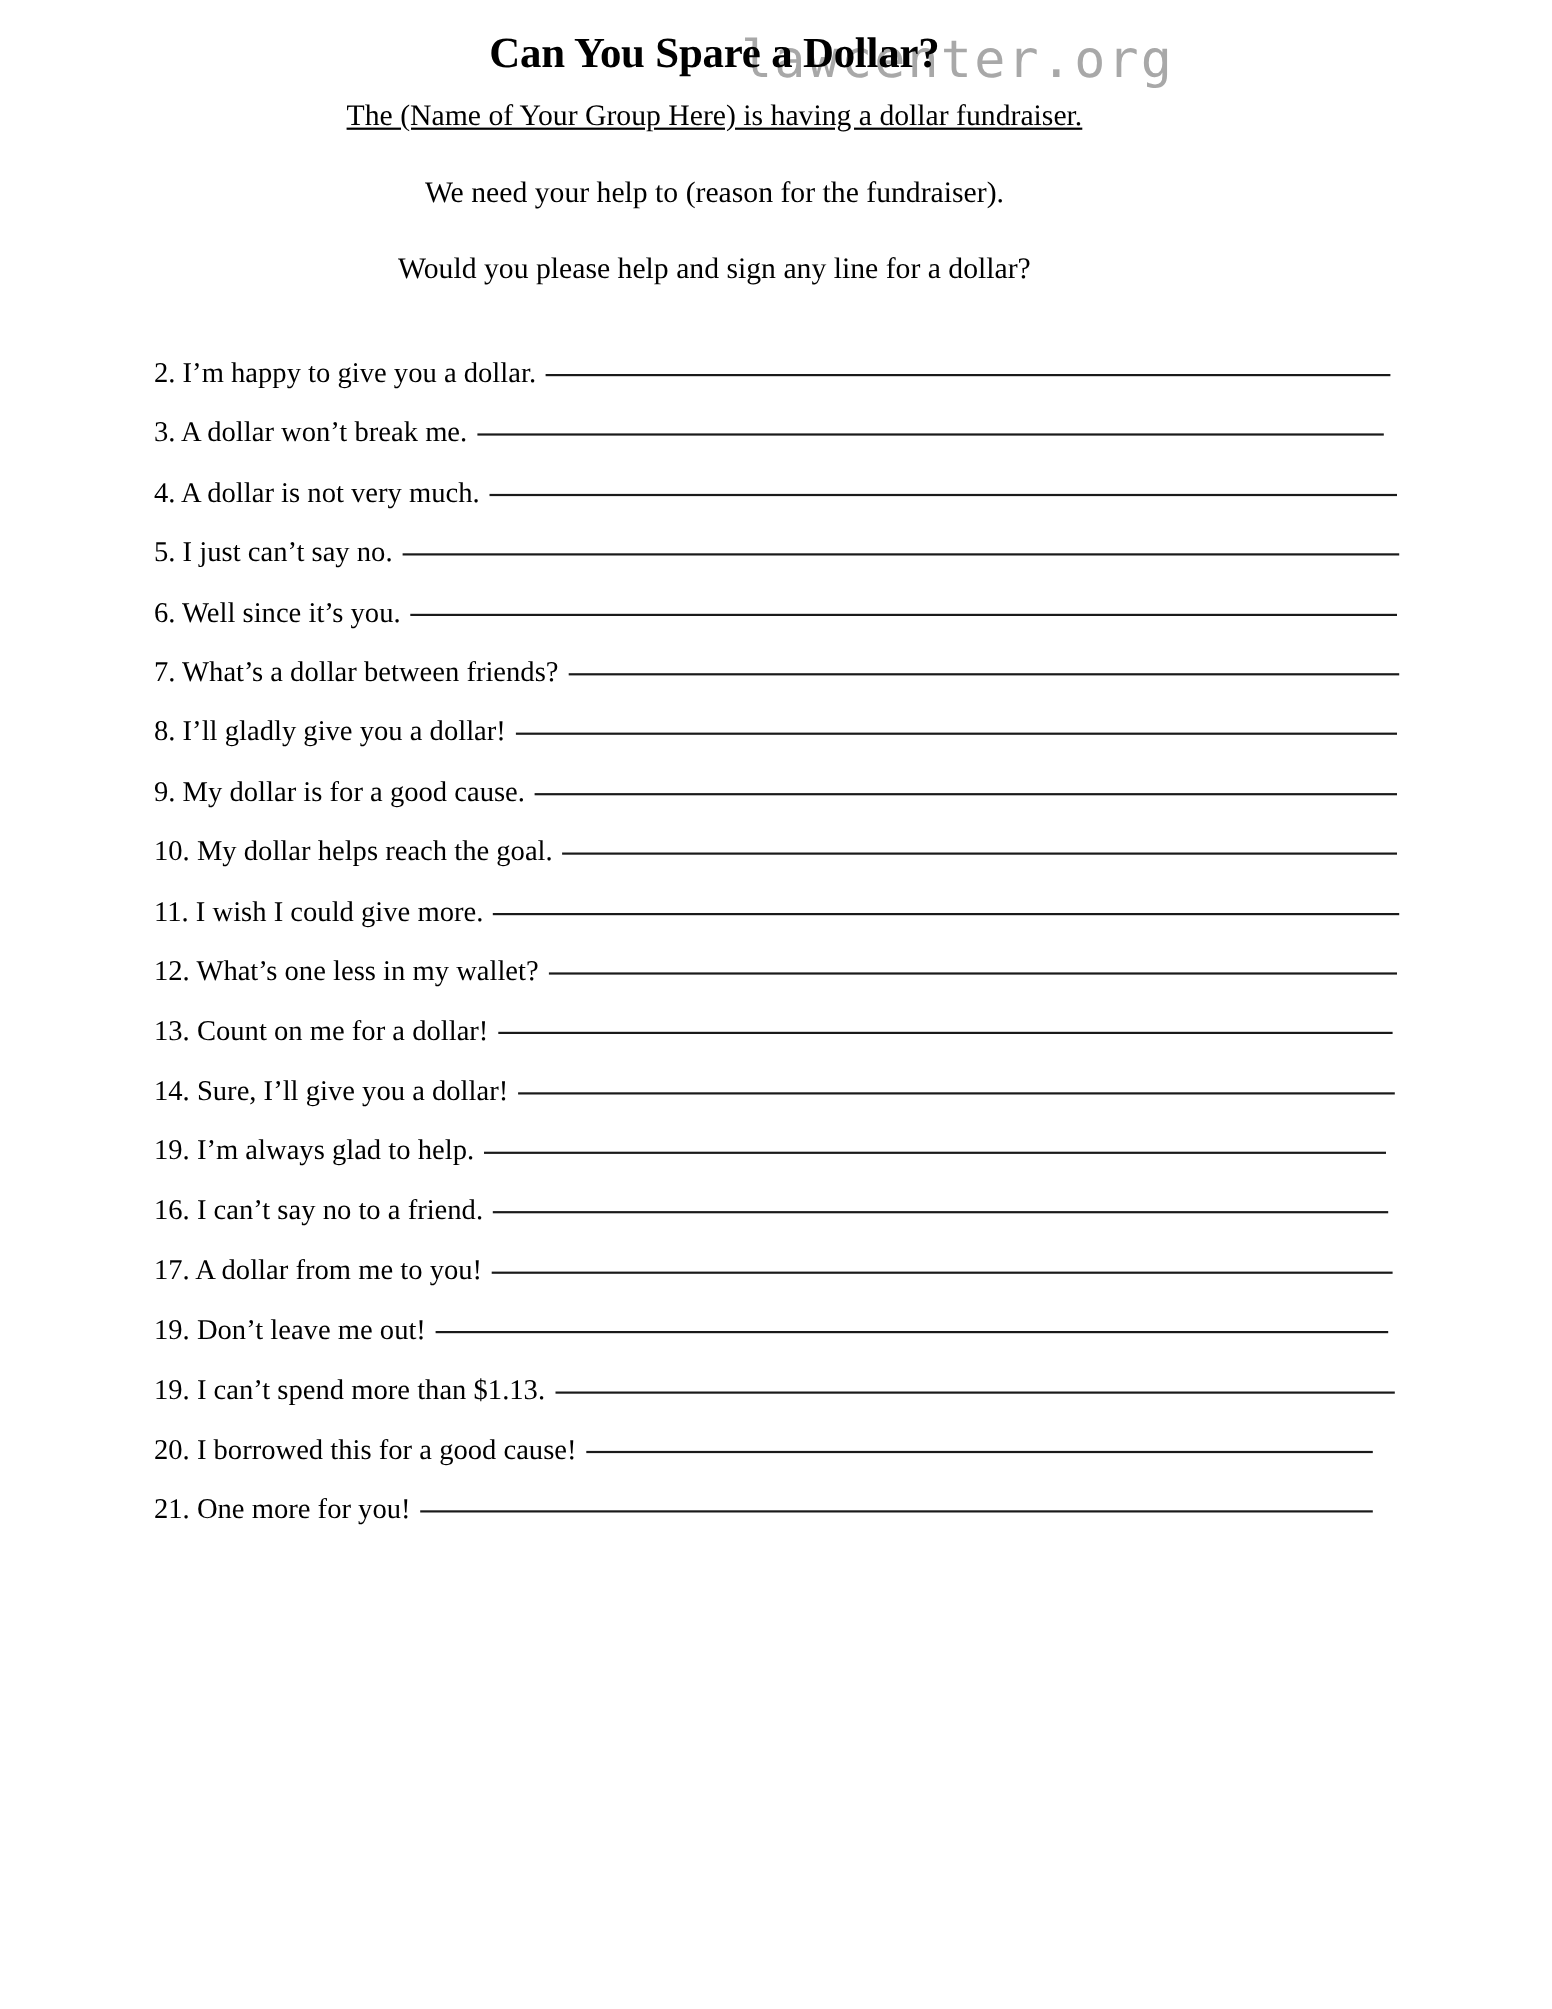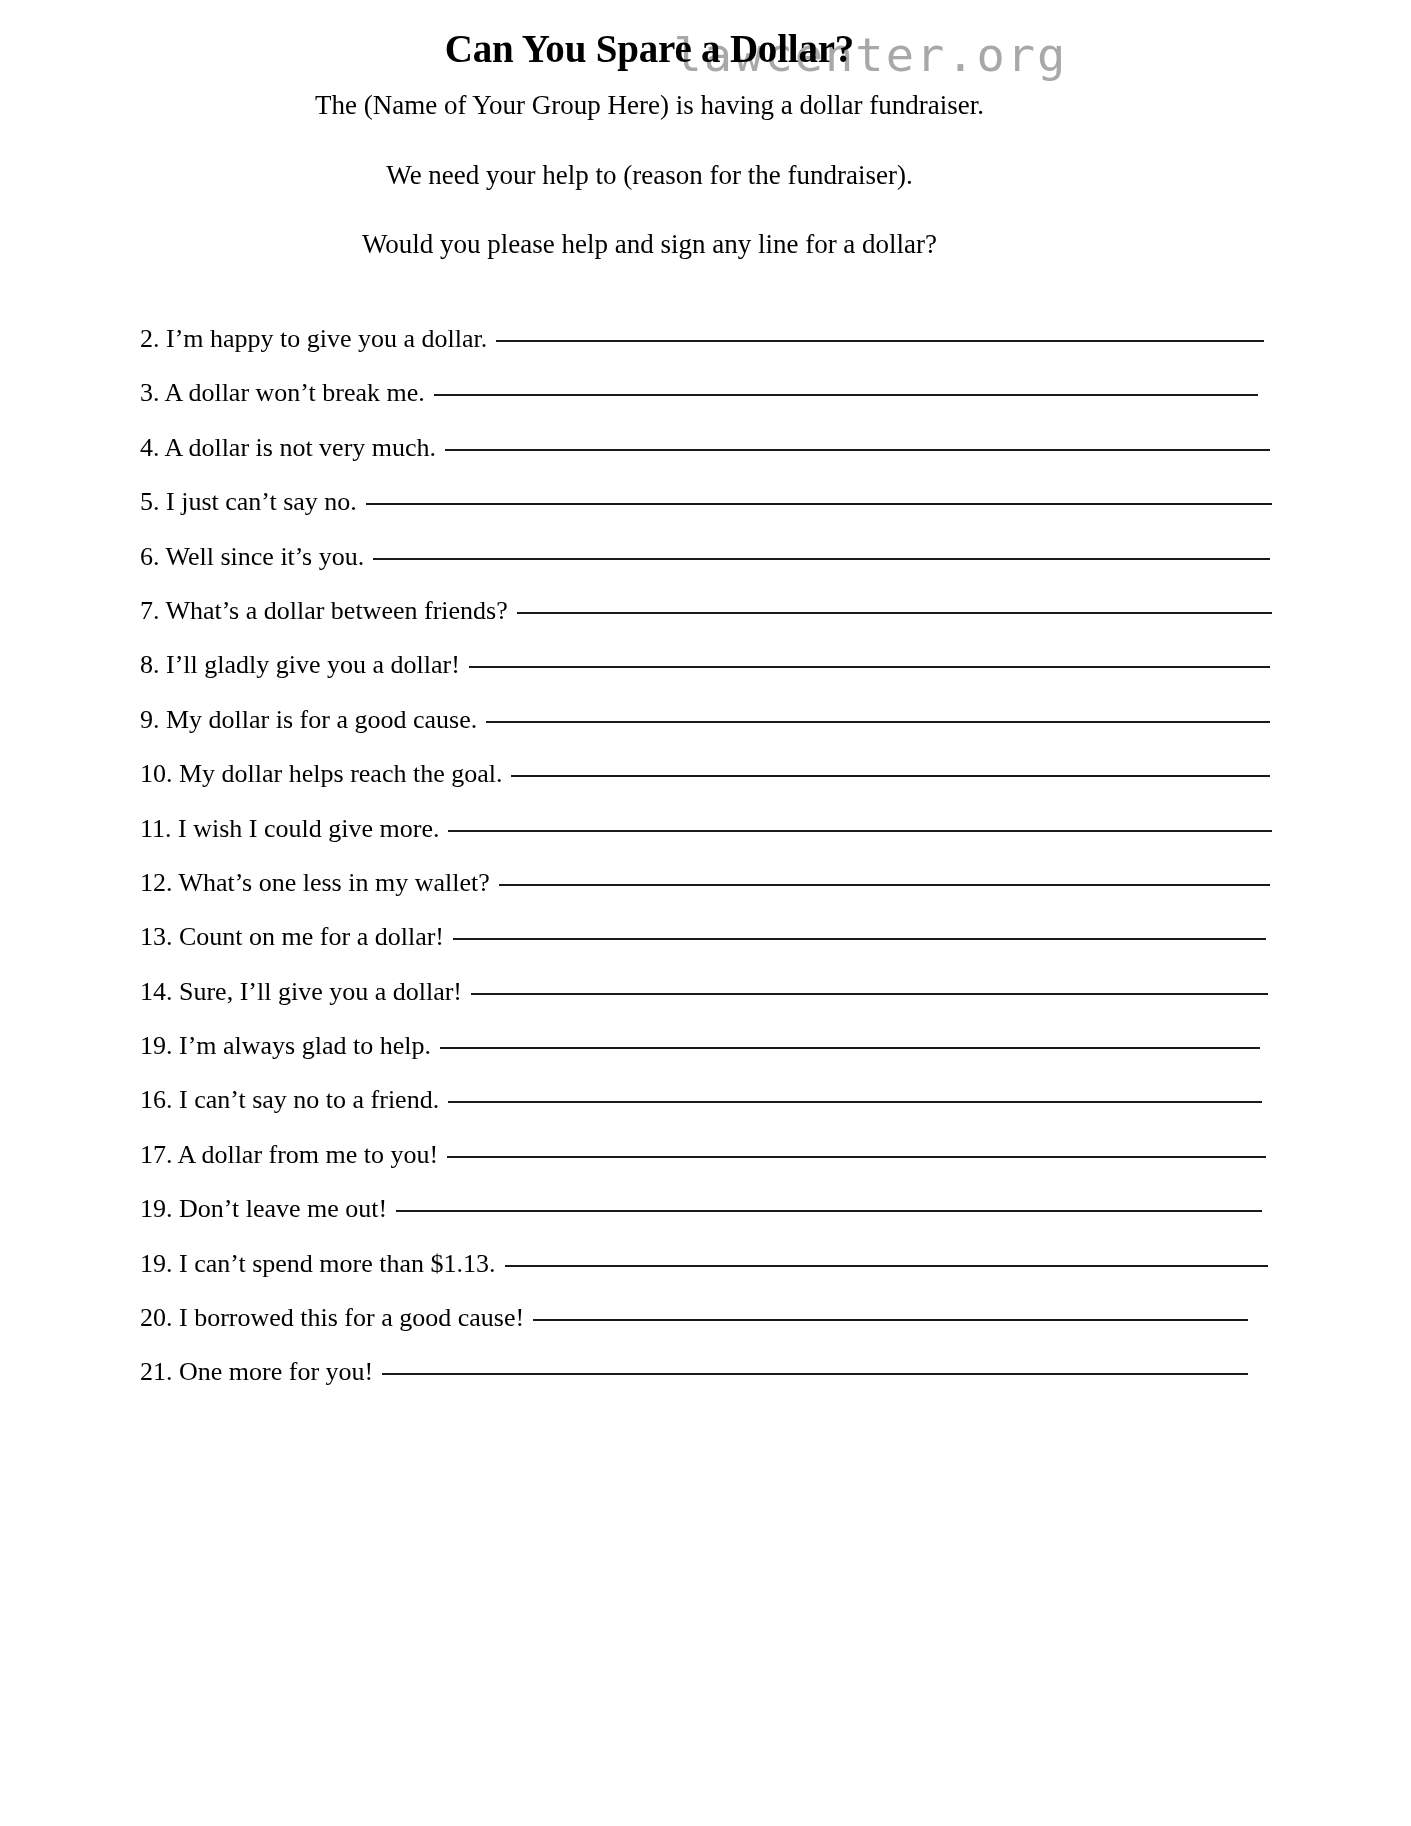--- a/index.html
+++ b/index.html
@@ -53,21 +53,21 @@
     padding-left: 330px;
     box-sizing: border-box;
   }
 
   .intro {
     text-align: center;
     font-size: 27px;
     line-height: 1.1;
     margin: 0;
   }
-  .intro-1 { margin-top: 20px; }
+  .intro-1 { margin-top: 20px; text-decoration: underline; }
   .intro-2 { margin-top: 40px; }
   .intro-3 { margin-top: 40px; }
 
   
   .list {
     margin: 0;
     padding: 0;
     list-style: none;
     position: absolute;
     left: 140px;

